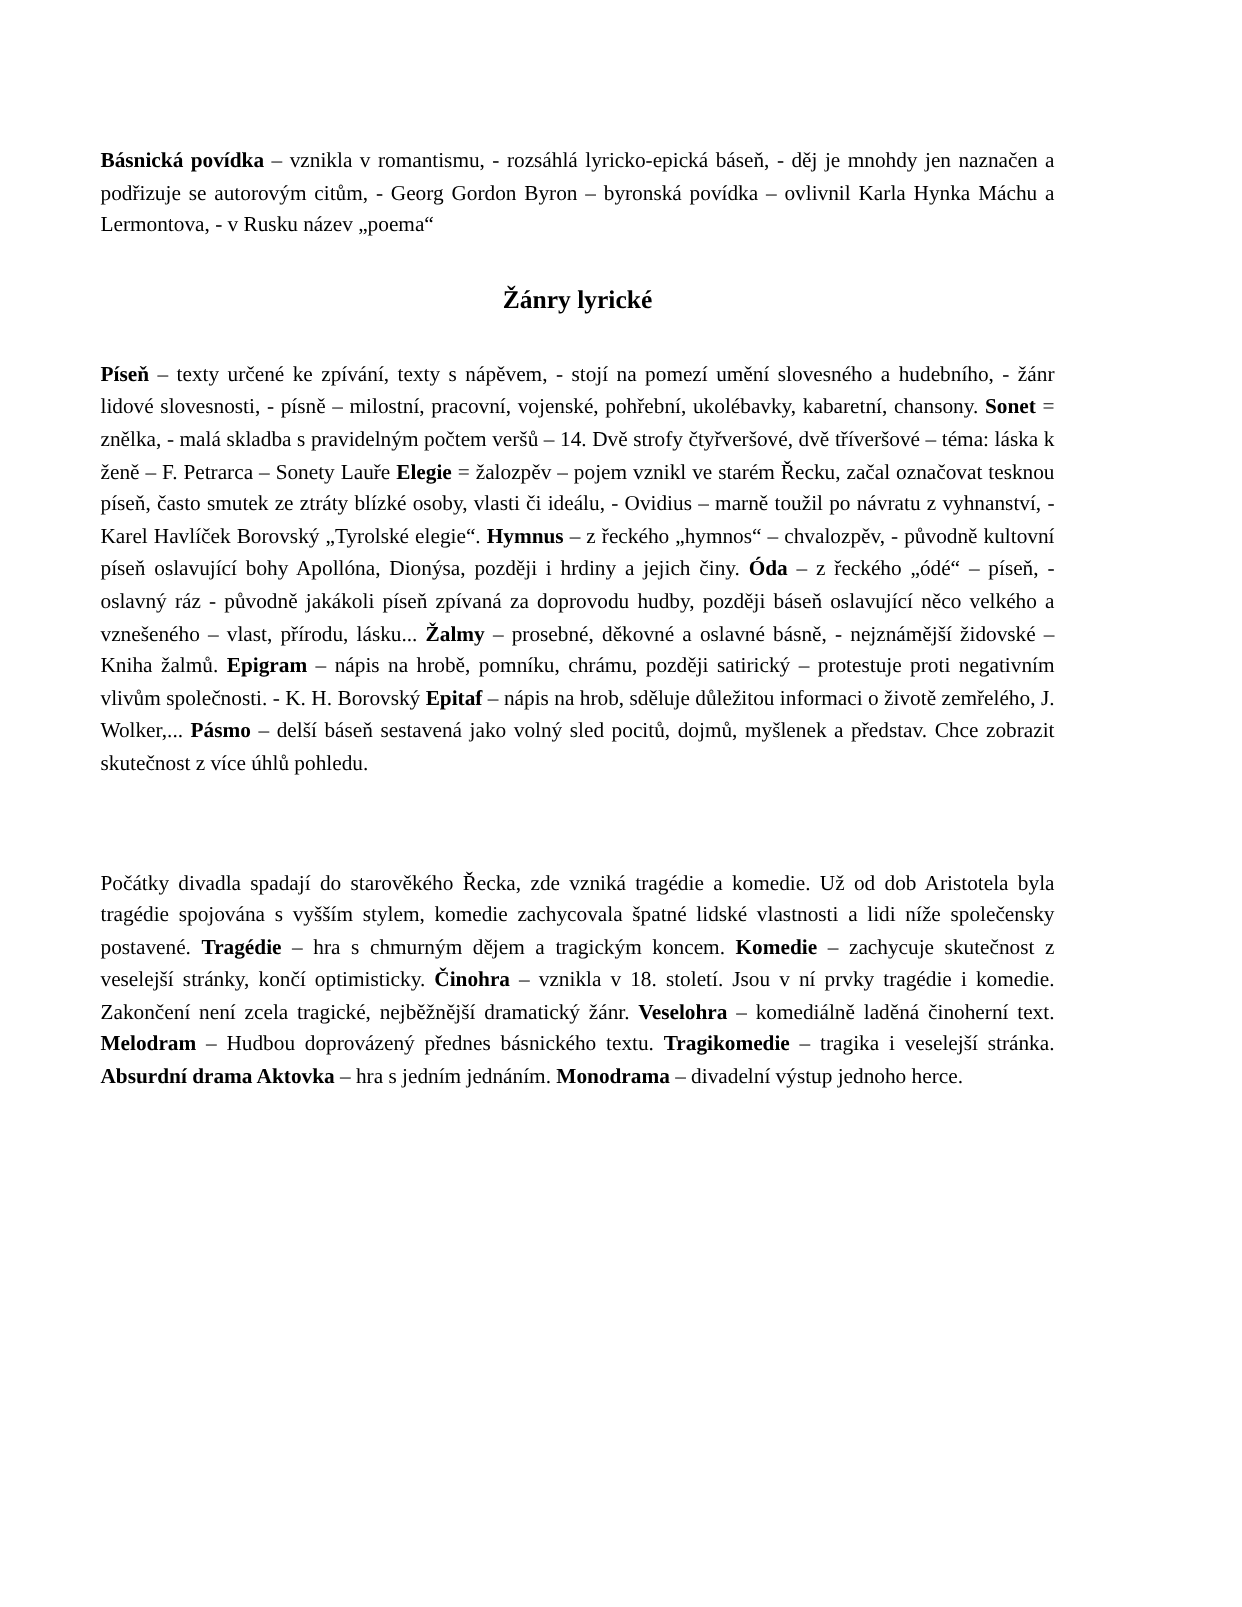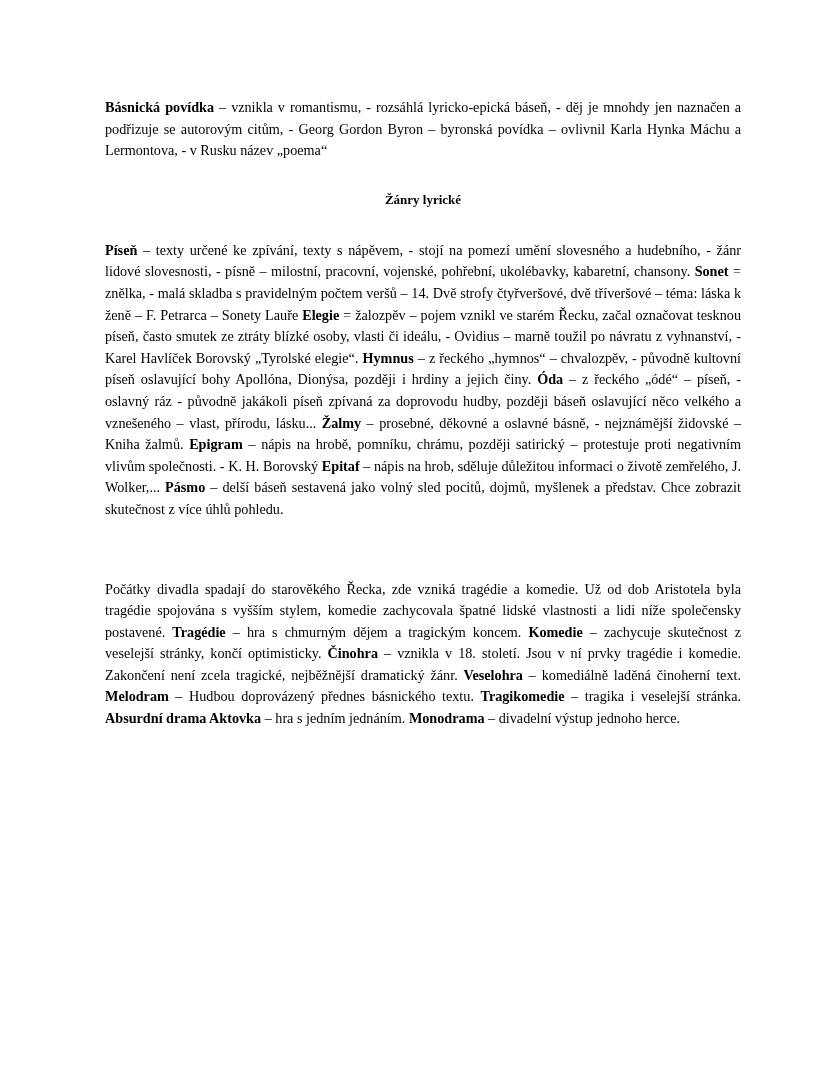--- a/index.html
+++ b/index.html
@@ -14,36 +14,36 @@
     font-family: "Liberation Serif", "DejaVu Serif", serif;
     color: #000000;
     -webkit-font-smoothing: antialiased;
   }
   .page {
     position: relative;
     width: 828px;
     height: 1071px;
     background: #ffffff;
     box-sizing: border-box;
-    padding: 97px 95px 0 105px;
+    padding: 97px 95px 0 67px;
   }
   .doc-body {
     width: 636px;
   }
   p.para {
     margin: 0;
     font-size: 14.2px;
     line-height: 21.6px;
     text-align: justify;
     text-justify: inter-word;
     hyphens: none;
   }
   h2.heading {
     margin: 0;
-    font-size: 13px;
+    font-size: 17px;
     font-weight: bold;
     text-align: center;
     line-height: 24px;
   }
   .gap-after-intro { height: 26px; }
   .gap-after-h1 { height: 28px; }
   .gap-after-lyric { height: 28px; }
   .gap-after-h2 { height: 30px; }
   b, strong { font-weight: bold; }
   .term { font-weight: bold; }

